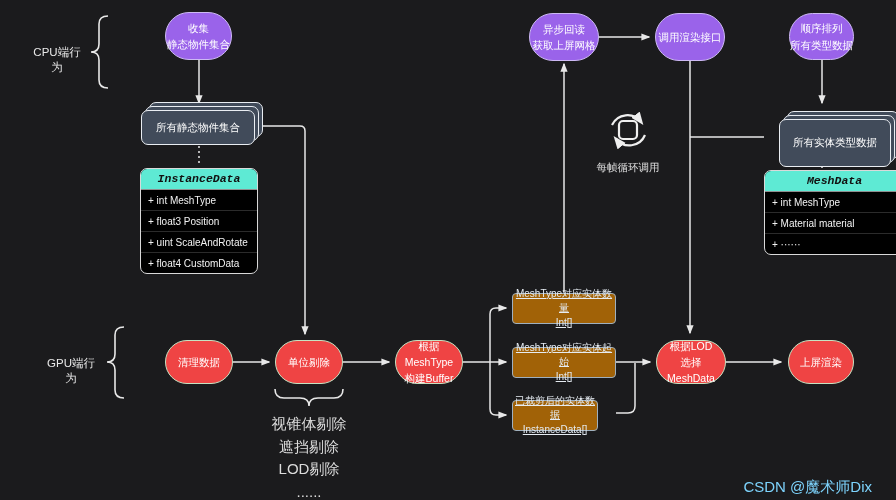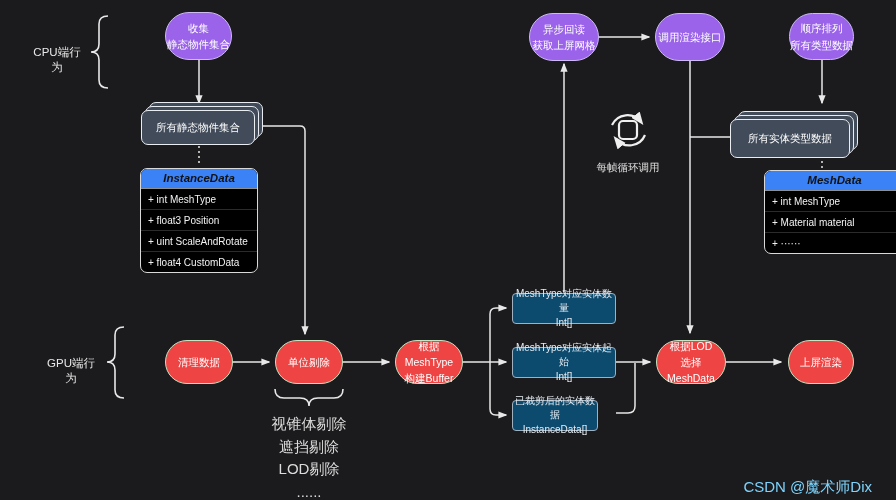--- a/index.html
+++ b/index.html
@@ -21,31 +21,31 @@
     border-radius:7px;box-sizing:border-box;
   }
   .stack .l2{transform:translate(8px,-8px);}
   .stack .l1{transform:translate(4px,-4px);}
   .stack .front{
     position:absolute;inset:0;background:#414b5a;border:1.3px solid #e9edf2;border-radius:7px;
     display:flex;align-items:center;justify-content:center;color:#fff;font-size:10.5px;
     box-sizing:border-box;white-space:pre-line;text-align:center;
   }
   .databox{
-    position:absolute;background:#0c4a6e;border:1.2px solid #9fb0bf;border-radius:4px;
+    position:absolute;background:#a16207;border:1.2px solid #9fb0bf;border-radius:4px;
     display:flex;align-items:center;justify-content:center;text-align:center;
-    color:#e6ecf2;font-size:10px;line-height:1.45;white-space:pre-line;box-sizing:border-box;
+    color:#e6ecf2;font-size:10px;line-height:1.45;white-space:pre-line;box-sizing:border-box;text-decoration:underline;
   }
   .classbox{
     position:absolute;background:#000;border:1.4px solid #d9d9d9;border-radius:7px;
     overflow:hidden;box-sizing:border-box;
   }
   .classhead{
-    background:#3b82f6;color:#111;font-weight:bold;font-style:italic;
-    font-size:11.5px;text-align:center;padding:3px 12px 4px;border-bottom:1px solid #8f8f8f;
+    background:#5eead4;color:#111;font-weight:bold;font-style:italic;
+    font-size:11.5px;text-align:center;padding:3px 12px 4px;border-bottom:1px solid #8f8f8f;font-family:Liberation Mono, monospace;
   }
   .field{
     color:#f2f2f2;font-size:10px;padding:5px 7px 4px;text-align:left;
     border-bottom:1px solid #2b2b2b;
   }
   .field:last-child{border-bottom:none;}
   .side-label{position:absolute;color:#e8e8e8;font-size:11.5px;text-align:center;}
   .notes{
     position:absolute;color:#dcdcdc;font-size:15px;line-height:1.5;
     text-align:center;white-space:pre-line;
@@ -110,21 +110,21 @@
 获取上屏网格</div>
   <div class="node purple" style="left:655px;top:13px;width:70px;height:48px;">调用渲染接口</div>
   <div class="node purple" style="left:789px;top:13px;width:65px;height:47px;">顺序排列
 所有类型数据</div>
 
   <div class="stack" style="left:141px;top:110px;width:114px;height:35px;">
     <div class="layer l2"></div>
     <div class="layer l1"></div>
     <div class="front">所有静态物件集合</div>
   </div>
-  <div class="stack" style="left:730px;top:119px;width:112px;height:39px;padding-left:8px;">
+  <div class="stack" style="left:779px;top:119px;width:112px;height:48px;">
     <div class="layer l2"></div>
     <div class="layer l1"></div>
     <div class="front">所有实体类型数据</div>
   </div>
 
   <div class="classbox" style="left:140px;top:168px;width:118px;">
     <div class="classhead">InstanceData</div>
     <div class="field">+ int MeshType</div>
     <div class="field">+ float3 Position</div>
     <div class="field">+ uint ScaleAndRotate</div>

